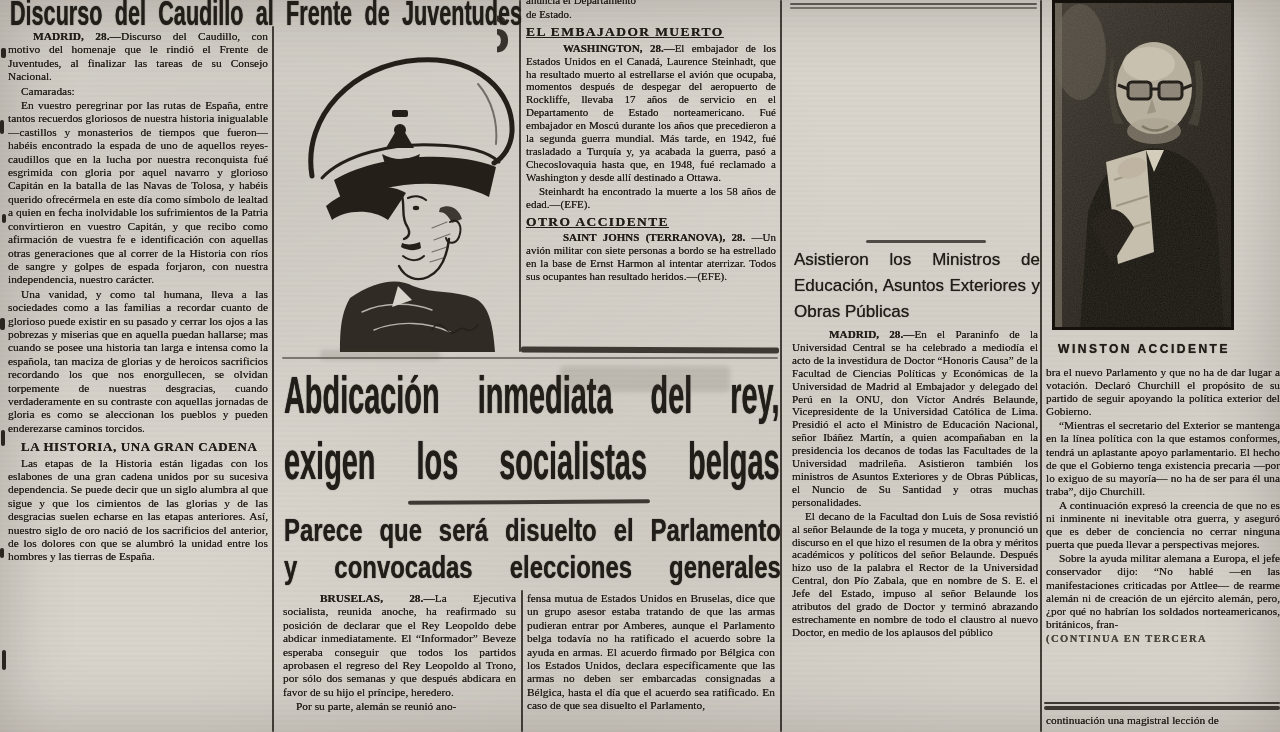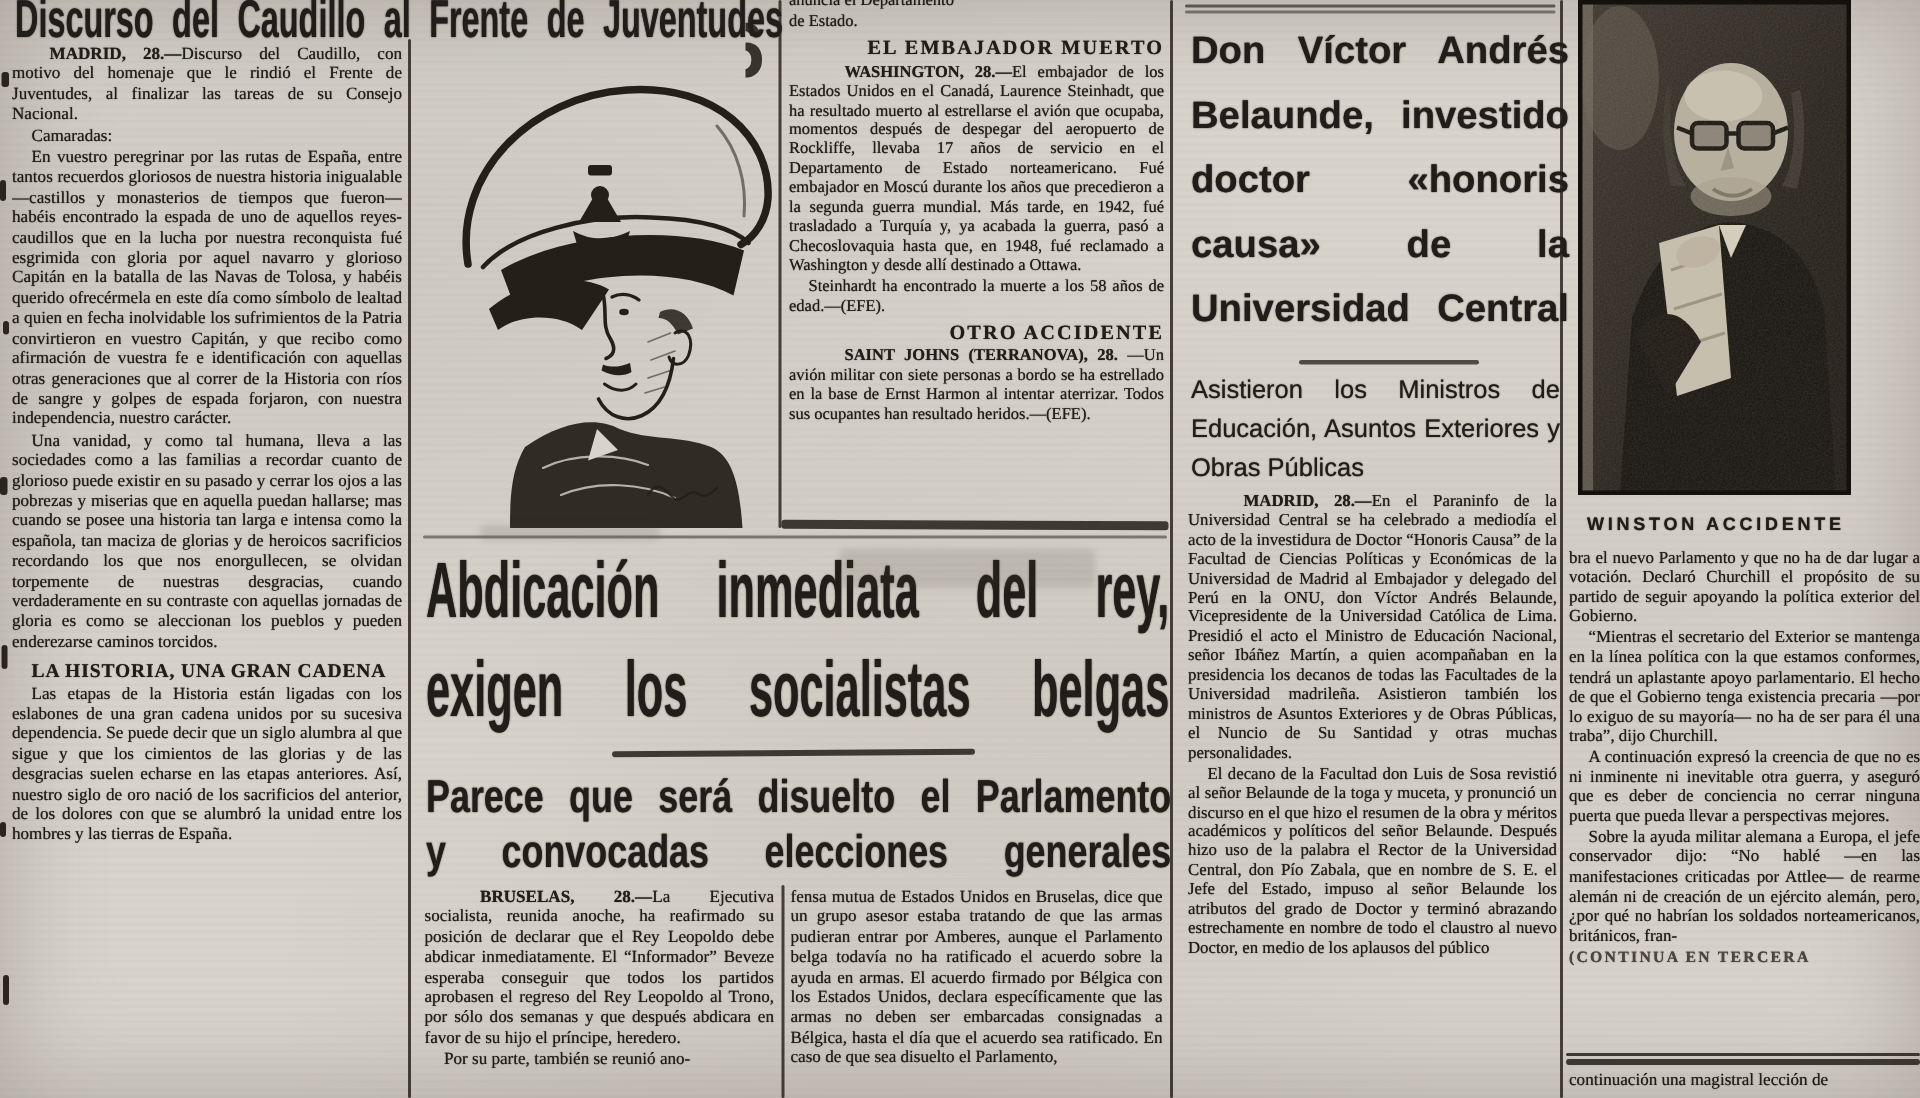--- a/index.html
+++ b/index.html
@@ -34,22 +34,22 @@
   .abd-d{left:284px;width:540px;font-size:26px;
     transform:scale(.92,1.18);transform-origin:0 0;}
   .bel-head{left:794px;top:13px;width:252px;font-family:"Liberation Sans",sans-serif;
     font-weight:bold;font-size:25.5px;line-height:43px;text-align:justify;
     text-align-last:justify;text-shadow:0 0 1px rgba(25,20,14,.9);}
   .bel-deck{left:794px;top:247px;width:246px;font-family:"Liberation Sans",sans-serif;
     font-weight:normal;font-size:17px;line-height:26px;text-align:justify;
     text-shadow:0 0 .8px rgba(25,20,14,.85);}
   .crosshead{font-weight:bold;font-size:13px;letter-spacing:.6px;text-indent:0;
     margin:5px 0 3px 0 !important;text-align:left;}
-  .midhead{font-weight:bold;font-size:13.5px;letter-spacing:1.4px;text-align:right;
-    text-indent:0 !important;margin:5px 0 3px 0 !important;}
+  .midhead{font-weight:bold;font-size:13.5px;letter-spacing:1.4px;text-align:left;
+    text-indent:0 !important;margin:5px 0 3px 0 !important;text-decoration:underline;}
   .caption{font-family:"Liberation Sans",sans-serif;font-weight:bold;font-size:12px;
     letter-spacing:2.5px;text-align:center;text-shadow:0 0 .8px rgba(25,20,14,.9);}
   .continua{font-size:10.5px;font-weight:bold;letter-spacing:1.5px;color:#4c463c;
     text-align:left;padding-right:26px;}
   
   .vrule{background:#241f19;width:2px;opacity:.82;border-radius:1px;}
   .hrule{background:#241f19;opacity:.85;border-radius:2px;}
   .speck{background:#2a251e;border-radius:2px;}
   .smudge{background:rgba(70,62,50,.14);filter:blur(2px);border-radius:4px;}
 </style>
@@ -125,27 +125,26 @@
   </div>
 
   <div class="abs sansline abd-h" style="top:366px">Abdicación inmediata del rey,</div>
   <div class="abs sansline abd-h" style="top:432px">exigen los socialistas belgas</div>
   <div class="abs hrule" style="left:408px;top:500px;width:242px;height:4px;transform:rotate(-.4deg)"></div>
   <div class="abs sansline abd-d" style="top:513px">Parece que será disuelto el Parlamento</div>
   <div class="abs sansline abd-d" style="top:550px">y convocadas elecciones generales</div>
 
   <div class="abs bodycol" style="left:283px;top:592px;width:233px;height:140px;overflow:hidden">
     <p class="noind" style="text-indent:12px"><b class="dl">BRUSELAS, 28.—</b><span>La Ejecutiva socialista, reunida anoche, ha reafirmado su posición de declarar que el Rey Leopoldo debe abdicar inmediatamente. El “Informador” Beveze esperaba conseguir que todos los partidos aprobasen el regreso del Rey Leopoldo al Trono, por sólo dos semanas y que después abdicara en favor de su hijo el príncipe, heredero.</span></p>
-    <p>Por su parte, también se reunió ano-</p>
+    <p>Por su parte, alemán se reunió ano-</p>
   </div>
   <div class="abs bodycol" style="left:527px;top:592px;width:248px;height:140px;overflow:hidden">
     <p class="noind">fensa mutua de Estados Unidos en Bruselas, dice que un grupo asesor estaba tratando de que las armas pudieran entrar por Amberes, aunque el Parlamento belga todavía no ha ratificado el acuerdo sobre la ayuda en armas. El acuerdo firmado por Bélgica con los Estados Unidos, declara específicamente que las armas no deben ser embarcadas consignadas a Bélgica, hasta el día que el acuerdo sea ratificado. En caso de que sea disuelto el Parlamento,</p>
   </div>
 
-  <div class="abs bel-head">Don Víctor Andrés Belaunde, investido doctor «honoris causa» de la Universidad Central</div>
   <div class="abs bel-deck">Asistieron los Ministros de Educación, Asuntos Exteriores y Obras Públicas</div>
   <div class="abs bodycol" style="left:792px;top:328px;width:246px;height:404px;overflow:hidden;font-size:11.2px;line-height:12.9px">
     <p class="noind" style="text-indent:12px"><b class="dl">MADRID, 28.—</b><span>En el Paraninfo de la Universidad Central se ha celebrado a mediodía el acto de la investidura de Doctor “Honoris Causa” de la Facultad de Ciencias Políticas y Económicas de la Universidad de Madrid al Embajador y delegado del Perú en la ONU, don Víctor Andrés Belaunde, Vicepresidente de la Universidad Católica de Lima. Presidió el acto el Ministro de Educación Nacional, señor Ibáñez Martín, a quien acompañaban en la presidencia los decanos de todas las Facultades de la Universidad madrileña. Asistieron también los ministros de Asuntos Exteriores y de Obras Públicas, el Nuncio de Su Santidad y otras muchas personalidades.</span></p>
     <p>El decano de la Facultad don Luis de Sosa revistió al señor Belaunde de la toga y muceta, y pronunció un discurso en el que hizo el resumen de la obra y méritos académicos y políticos del señor Belaunde. Después hizo uso de la palabra el Rector de la Universidad Central, don Pío Zabala, que en nombre de S. E. el Jefe del Estado, impuso al señor Belaunde los atributos del grado de Doctor y terminó abrazando estrechamente en nombre de todo el claustro al nuevo Doctor, en medio de los aplausos del público</p>
   </div>
 
   <svg class="abs" style="left:1052px;top:0" width="182" height="330" viewBox="0 0 182 330">
     <defs>
       <linearGradient id="pbg" x1="0" y1="0" x2="1" y2="1">
         <stop offset="0" stop-color="#3a352e"></stop>

